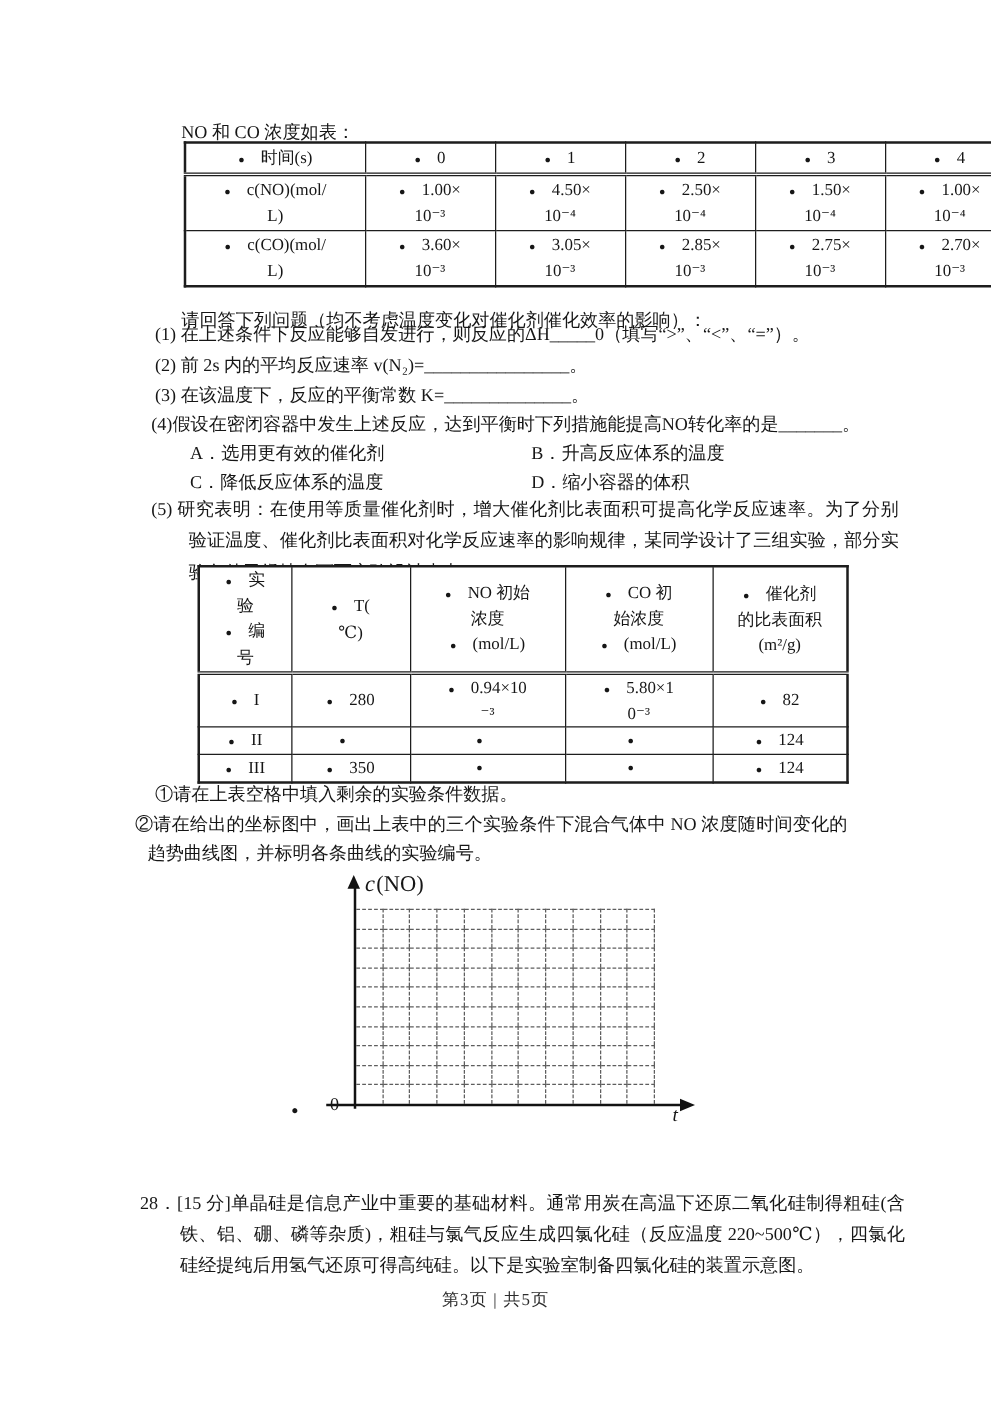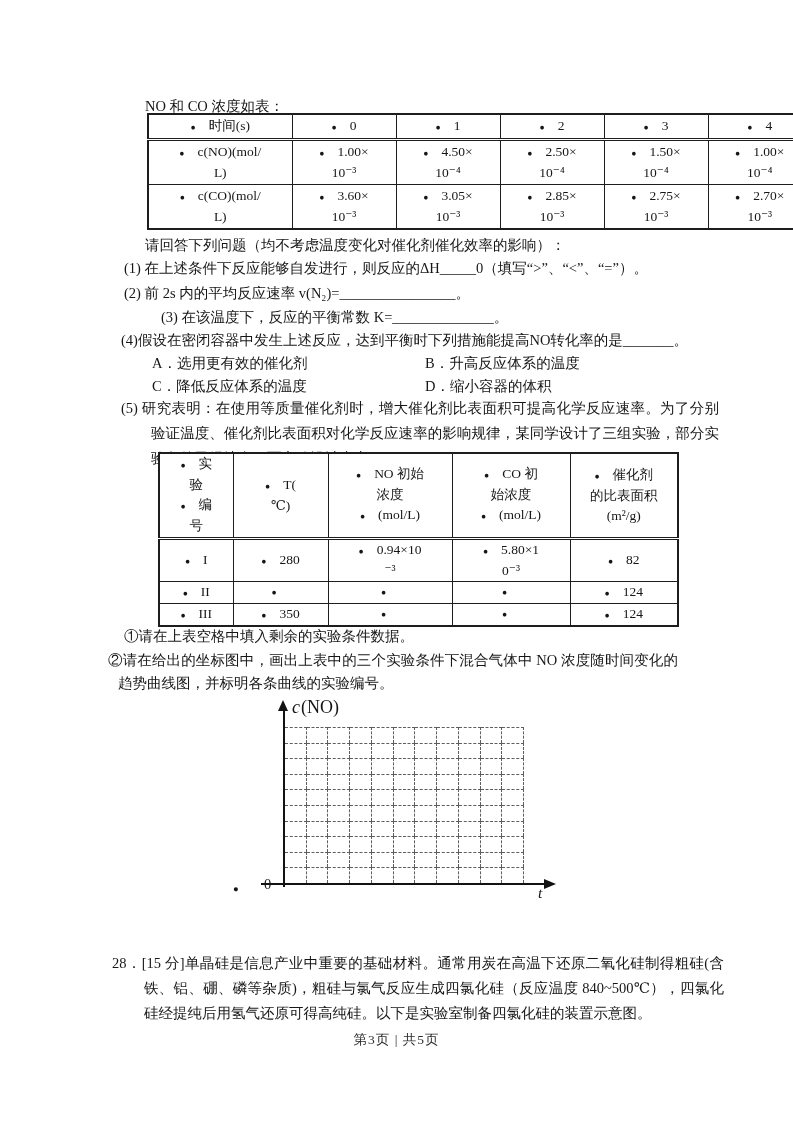--- a/index.html
+++ b/index.html
@@ -189,24 +189,24 @@
             <div class="cl">
               <span class="blt">●</span>
               <span>2.70×</span>
             </div>
             <div class="cl2">10⁻³</div>
           </td>
     </tr>
   </tbody>
     </table>
 
-  <div class="t" style="left:145px; top:235px;">请回答下列问题（均不考虑温度变化对催化剂催化效率的影响）：</div>
+  <div class="t" style="left:145px; top:247px;">请回答下列问题（均不考虑温度变化对催化剂催化效率的影响）：</div>
   <div class="t" style="left:124px; top:258px;">(1) 在上述条件下反应能够自发进行，则反应的ΔH_____0（填写“&gt;”、“&lt;”、“=”）。</div>
   <div class="t" style="left:124px; top:283px;text-align:right;">(2) 前 2s 内的平均反应速率 v(N₂)=________________。</div>
-  <div class="t" style="left:124px; top:307px;margin-left:37px;">(3) 在该温度下，反应的平衡常数 K=______________。</div>
+  <div class="t" style="left:124px; top:307px;">(3) 在该温度下，反应的平衡常数 K=______________。</div>
   <div class="t" style="left:121px; top:330px;">(4)假设在密闭容器中发生上述反应，达到平衡时下列措施能提高NO转化率的是_______。</div>
 
   <div class="t" style="left:152px; top:353px;">A．选用更有效的催化剂</div>
   <div class="t" style="left:425px; top:353px;font-family:Liberation Serif, serif;">B．升高反应体系的温度</div>
   <div class="t" style="left:152px; top:376px;">C．降低反应体系的温度</div>
   <div class="t" style="left:425px; top:376px;">D．缩小容器的体积</div>
 
   <div class="para" style="left:121px; top:396px; width:568px; padding-left:30px; text-indent:-30px;">(5) 研究表明：在使用等质量催化剂时，增大催化剂比表面积可提高化学反应速率。为了分别验证温度、催化剂比表面积对化学反应速率的影响规律，某同学设计了三组实验，部分实验条件已经填在下面实验设计表中。</div>
 
   <table id="table2" class="tbl">
@@ -489,17 +489,17 @@
         <div class="gcell"></div>
         <div class="gcell"></div>
       </div>
     <div class="xaxis"></div>
     <div class="xarrow"></div>
     <div class="origin">0</div>
     <div class="xlab">t</div>
     <div class="obullet">●</div>
   </div>
 
-  <div class="para" style="left:112px; top:951px; width:580px; padding-left:32px; text-indent:-32px;">28．[15 分]单晶硅是信息产业中重要的基础材料。通常用炭在高温下还原二氧化硅制得粗硅(含铁、铝、硼、磷等杂质)，粗硅与氯气反应生成四氯化硅（反应温度 840~500℃），四氯化硅经提纯后用氢气还原可得高纯硅。以下是实验室制备四氯化硅的装置示意图。</div>
+  <div class="para" style="left:112px; top:951px; width:580px; padding-left:32px; text-indent:-32px;">28．[15 分]单晶硅是信息产业中重要的基础材料。通常用炭在高温下还原二氧化硅制得粗硅(含铁、铝、硼、磷等杂质)，粗硅与氯气反应生成四氯化硅（反应温度 220~500℃），四氯化硅经提纯后用氢气还原可得高纯硅。以下是实验室制备四氯化硅的装置示意图。</div>
 
   <div class="footer">第3页 | 共5页</div>
 
 </div>
 
 </body></html>

